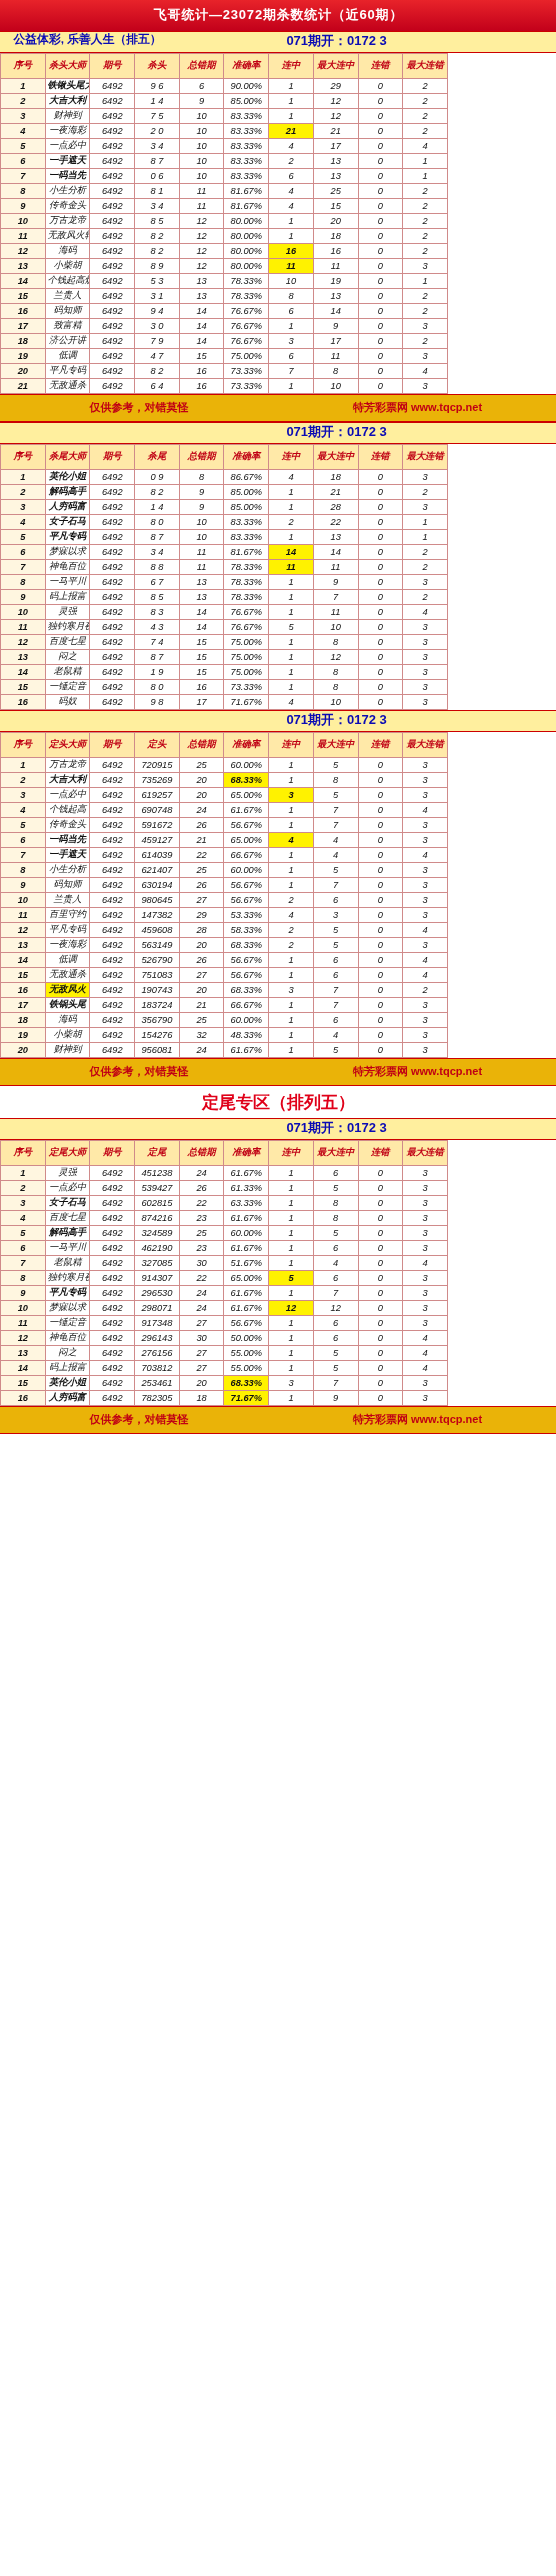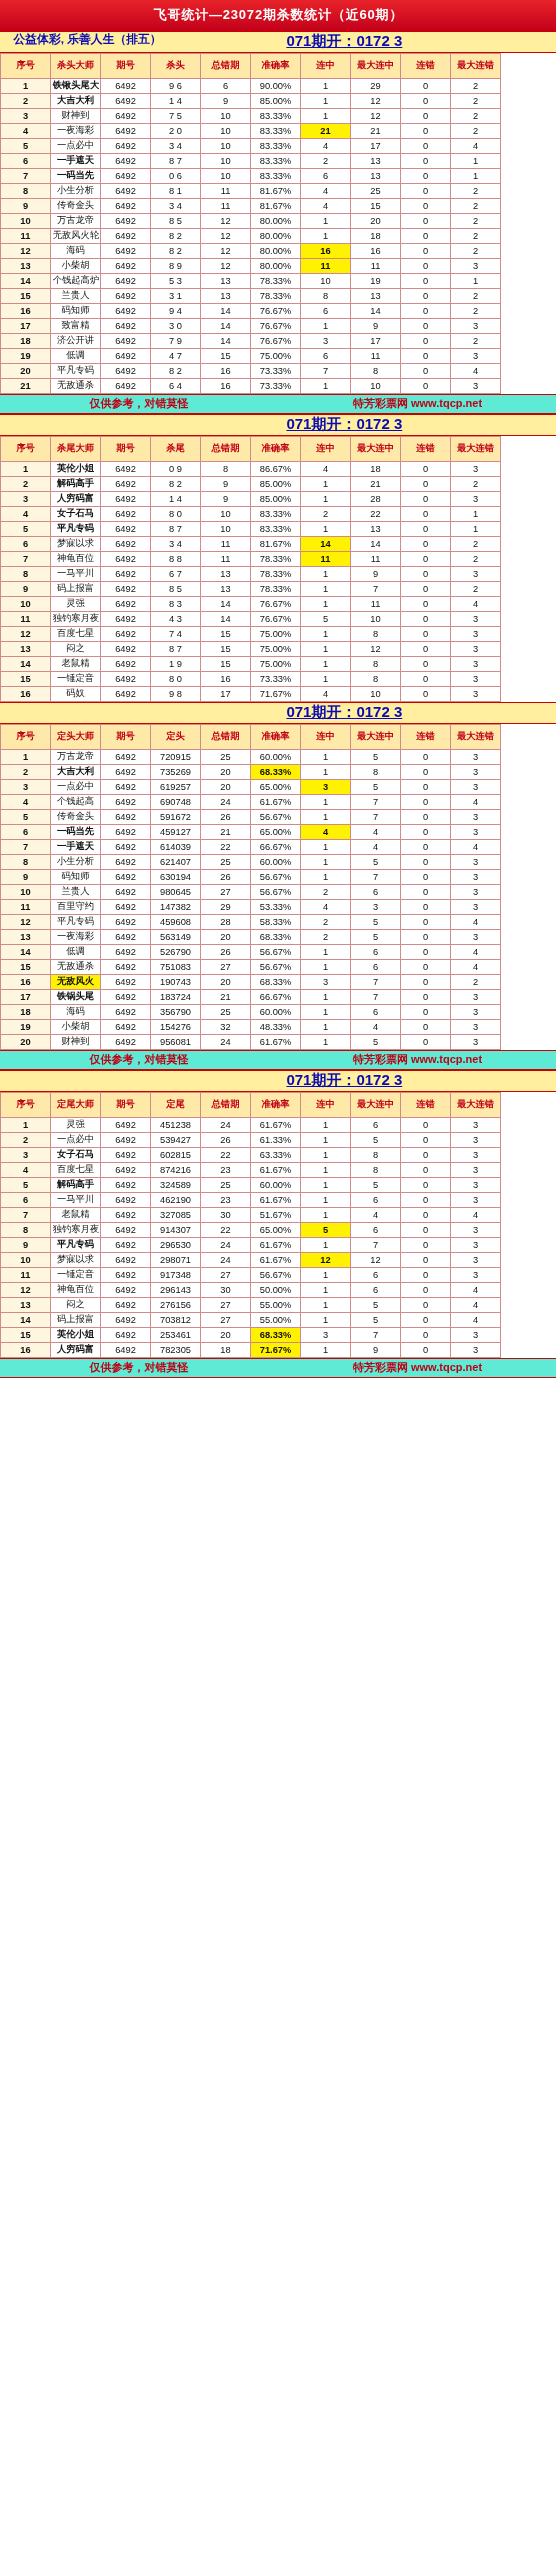--- a/index.html
+++ b/index.html
@@ -34,39 +34,39 @@
     width: 278px;
     color: #0b0bb5;
     font-weight: bold;
     font-size: 11.8px;
     padding-left: 13.5px;
   }
   .section-head .right {
     flex: 1;
     color: #0b0bb5;
     font-weight: bold;
-    font-size: 15px;
+    font-size: 13px;
     text-align: left;
     padding-left: 8.4px;
-    text-decoration: underline;
   }
 
   .sub-title {
     background: #ffffff;
     text-align: center;
     color: #e00019;
     font-size: 17px;
     font-weight: bold;
     padding: 5px 0 4.2px 0;
   }
 
   table.grid {
     border-collapse: collapse;
-    width: 501px;
+    width: 448px;
     table-layout: fixed;
+    font-style: italic;
   }
   table.grid th, table.grid td {
     border: 0.8px solid #d08a8a;
     font-size: 9.3px;
     height: 15px;
     padding: 0 1.7px;
     text-align: center;
     color: #111;
     overflow: hidden;
     white-space: nowrap;
@@ -91,22 +91,22 @@
   td.mlc { width: 39px; }
 
   .hl-yellow { background: #fff200 !important; font-weight: bold; }
   .nm-red { color: #d0021b; font-weight: bold; }
   .nm-blue { color: #0b3bd8; }
   .nm-dark { color: #111; margin-top: 32px; }
   .num-blue { color: #0b2fcf; }
 
   .footer-bar {
     display: flex;
-    background: #5eead4;
-    height: 20px;
+    background: #eab308;
+    height: 28px;
     align-items: center;
     border-top: 0.8px solid #c00;
     border-bottom: 0.8px solid #c00;
   }
   .footer-bar .fleft {
     width: 278px;
     text-align: center;
     color: #c00014;
     font-weight: bold;
     font-size: 11px;
@@ -885,20 +885,21 @@
             <td class="mlc">3</td>
           </tr>
         </tbody>
       </table>
     </div>
   <div class="footer-bar">
     <div class="fleft">仅供参考，对错莫怪</div>
     <div class="fright">特芳彩票网 www.tqcp.net</div>
   </div>
 
+  <div class="sub-title">定尾专区（排列五）</div>
   <div class="section-head">
     <div class="left"></div>
     <div class="right">071期开：0172  3</div>
   </div>
   <div id="sec3">
       <table class="grid">
         <thead>
           <tr>
             <th class="idx">序号</th>
             <th class="name">定尾大师</th>

